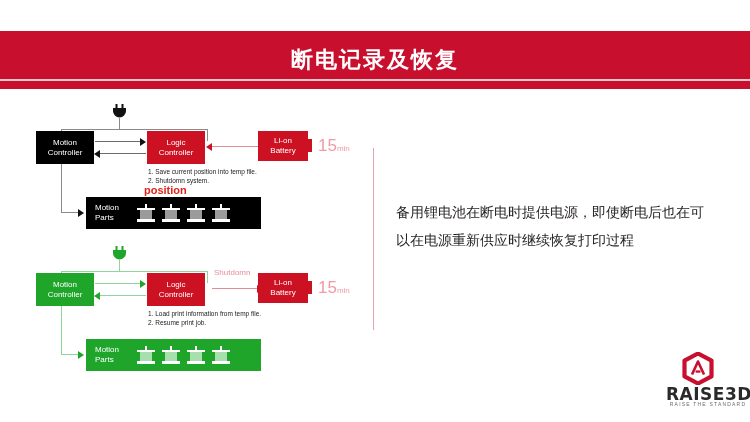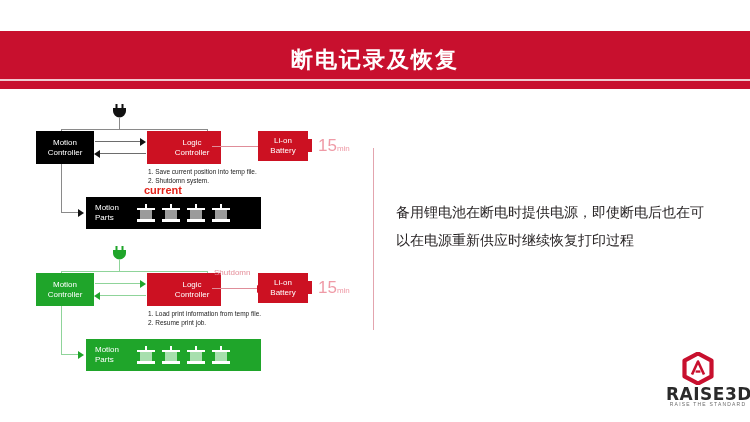--- a/index.html
+++ b/index.html
@@ -26,21 +26,21 @@
   
   .diagram{position:absolute;left:0;}
   .node{
     position:absolute;
     display:flex;flex-direction:column;align-items:center;justify-content:center;
     color:#ffffff;font-size:8px;line-height:10px;text-align:center;
     font-family:"Liberation Sans",sans-serif;
   }
   .node span{display:block;white-space:nowrap;}
   .blk{background:#000000;}
-  .red{background:#cc1122;padding-left:16px;}
+  .red{background:#cc1122;}
   .grn{background:#1fa52a;}
 
   .battery{position:absolute;}
   .battery .body{
     position:absolute;left:0;top:0;width:100%;height:100%;
     background:#cc1122;color:#fff;font-size:8px;line-height:10px;
     display:flex;flex-direction:column;align-items:center;justify-content:center;
   }
   .battery .nub{
     position:absolute;right:-4px;top:8px;width:5px;height:13px;background:#cc1122;
@@ -157,21 +157,21 @@
   <div class="arrow ar-l" style="left:206px;top:143px;border-right:6px solid #cc1122;"></div>
 
   <div class="mins" style="left:318px;top:136px;">
     <span class="big">15</span><span class="sm">min</span>
   </div>
 
   <div class="steps" style="left:148px;top:168px;">
     <div>1. Save current position into temp file.</div>
     <div>2. Shutdomn system.</div>
   </div>
-  <div class="shutdown-word" style="left:144px;top:184px;">current</div>
+  <div class="shutdown-word" style="left:144px;top:184px;">position</div>
 
   <div class="line" style="left:61px;top:164px;width:1px;height:48px;background:#8a8a8a;"></div>
   <div class="line" style="left:61px;top:212px;width:18px;height:1px;background:#8a8a8a;"></div>
   <div class="arrow ar-r" style="left:78px;top:209px;border-left:6px solid #111;"></div>
 
   <div class="mparts blk" style="left:86px;top:197px;width:175px;height:32px;">
     <div class="lab">
       <span>Motion</span>
       <span>Parts</span>
     </div>

